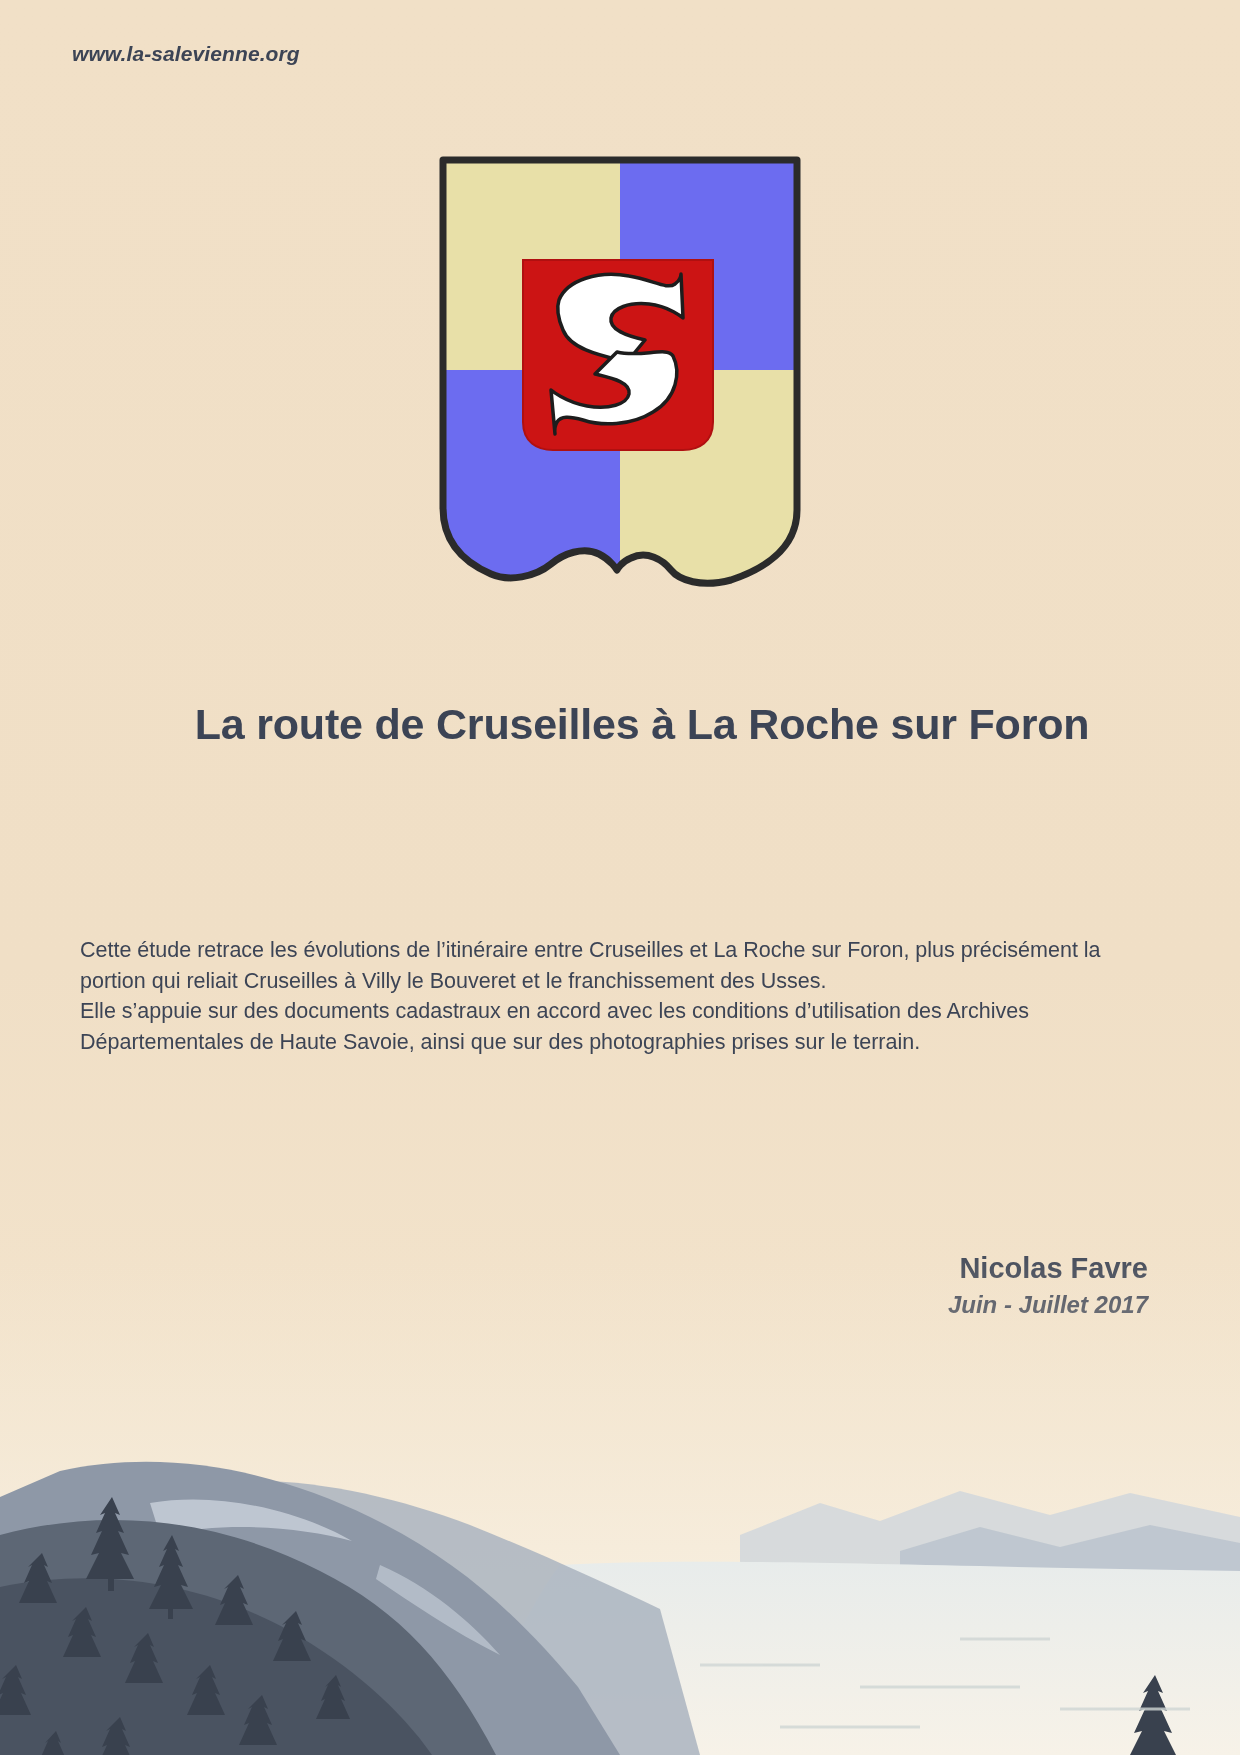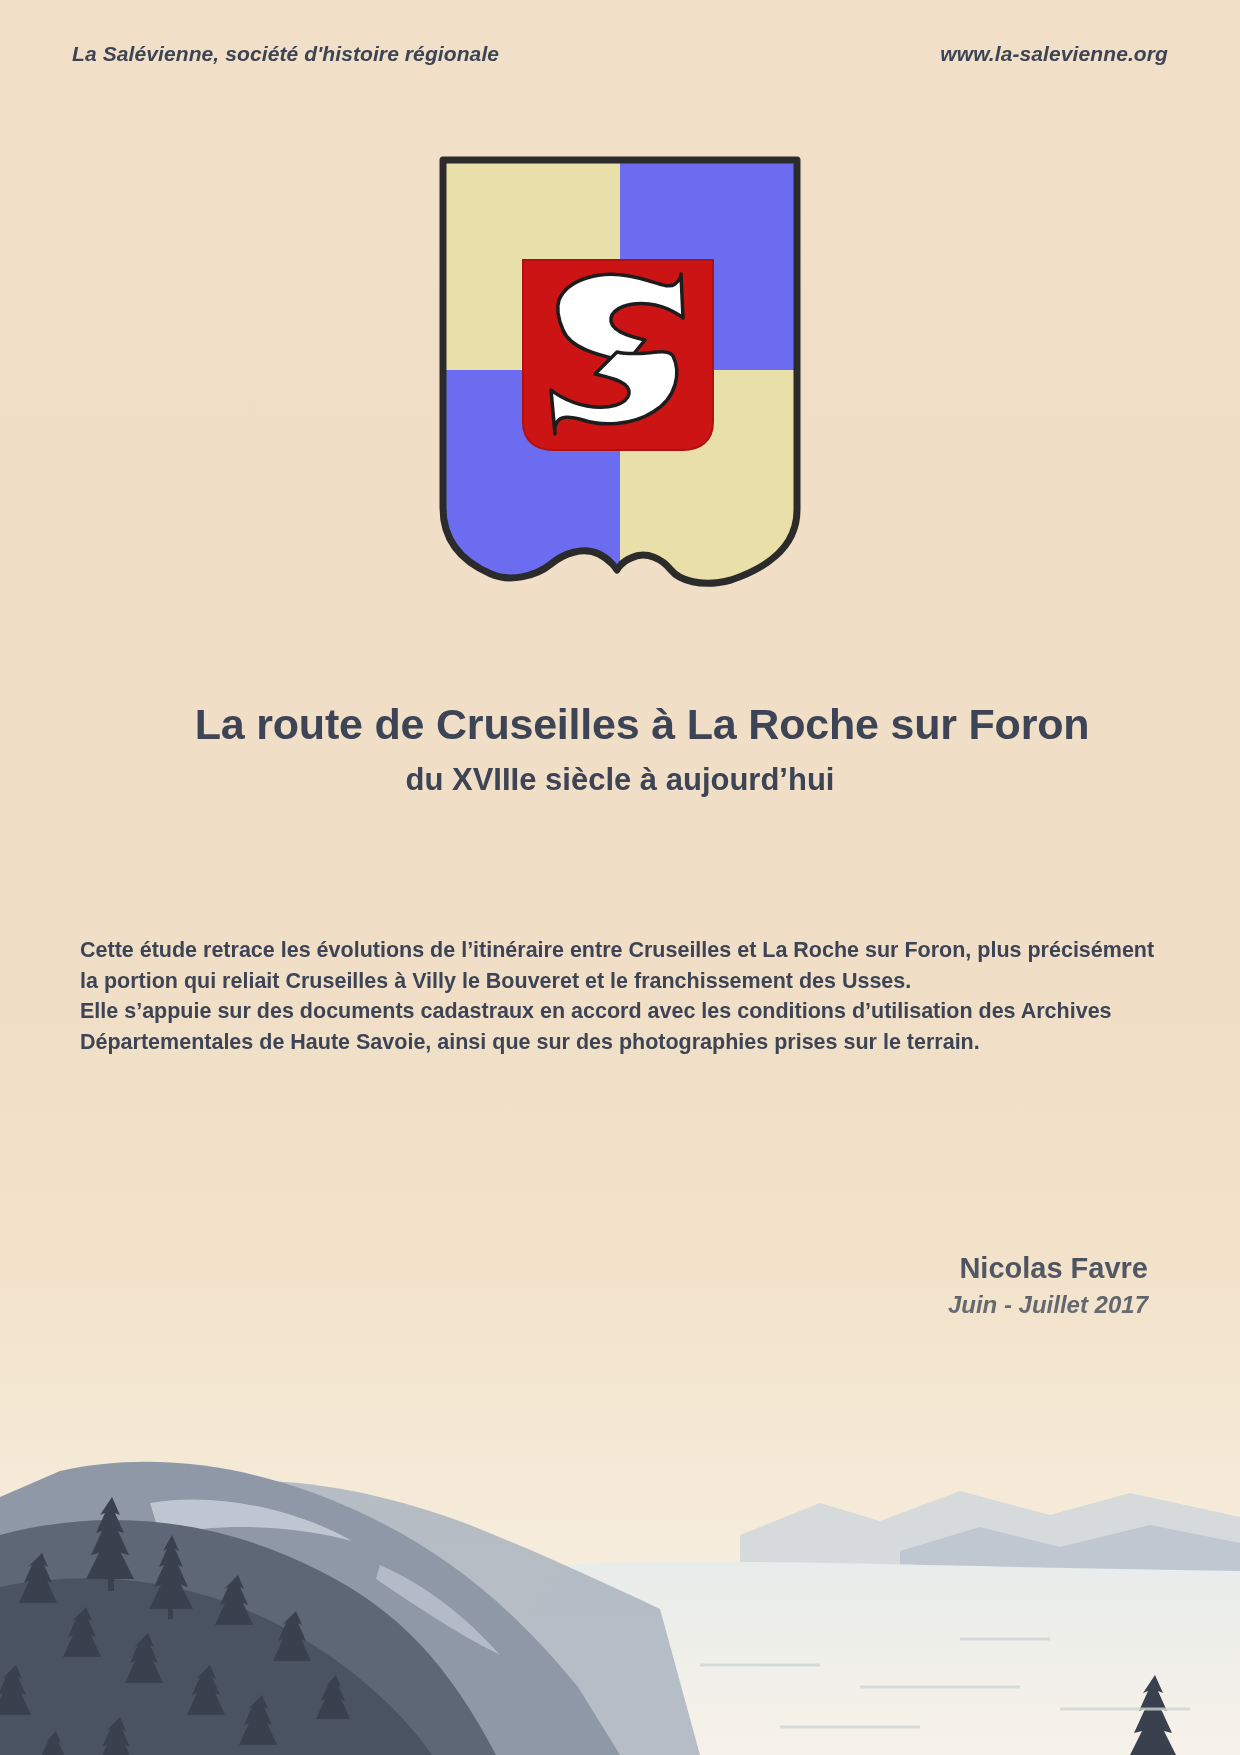--- a/index.html
+++ b/index.html
@@ -83,21 +83,21 @@
     line-height: 1.2;
   }
 
   
   .abstract {
     position: absolute;
     top: 935px;
     left: 80px;
     width: 1090px;
     font-size: 21.5px;
-    font-weight: bold;
+    font-weight: normal;
     color: #3c4455;
     line-height: 1.42;
   }
   .abstract p {
     margin: 0;
   }
 
   
   .author-block {
     position: absolute;
@@ -128,21 +128,20 @@
     height: 520px;
   }
   .landscape svg { display: block; width: 100%; height: 100%; }
 </style>
 </head>
 <body>
 
 <div class="page">
 
   <div class="header">
-    <div class="header-left">La Salévienne, société d'histoire régionale</div>
     <div class="header-right">www.la-salevienne.org</div>
   </div>
 
   <div class="crest-wrap">
     <div class="crest">
       <svg viewBox="0 0 378 440" width="378" height="440" xmlns="http://www.w3.org/2000/svg">
         <defs>
           <clipPath id="shieldClip">
             <path d="M12 10 H366 V360 C366 400 330 420 300 430 C270 438 248 430 240 420
                      C232 410 216 400 200 408 C190 412 186 420 186 420
@@ -188,21 +187,20 @@
                    C200 232 180 228 164 224
                    L186 202
                    C210 208 236 196 242 206 Z"></path>
         </g>
       </svg>
     </div>
   </div>
 
   <div class="title-block">
     <h1 class="main-title">La route de Cruseilles à La Roche sur Foron</h1>
-    <h2 class="subtitle">du XVIIIe siècle à aujourd’hui</h2>
   </div>
 
   <div class="abstract">
     <p>Cette étude retrace les évolutions de l’itinéraire entre Cruseilles et La Roche sur Foron, plus précisément la portion qui reliait Cruseilles à Villy le Bouveret et le franchissement des Usses.</p>
     <p>Elle s’appuie sur des documents cadastraux en accord avec les conditions d’utilisation des Archives Départementales de Haute Savoie, ainsi que sur des photographies prises sur le terrain.</p>
   </div>
 
   <div class="author-block">
     <p class="author-name">Nicolas Favre</p>
     <p class="author-date">Juin - Juillet 2017</p>

